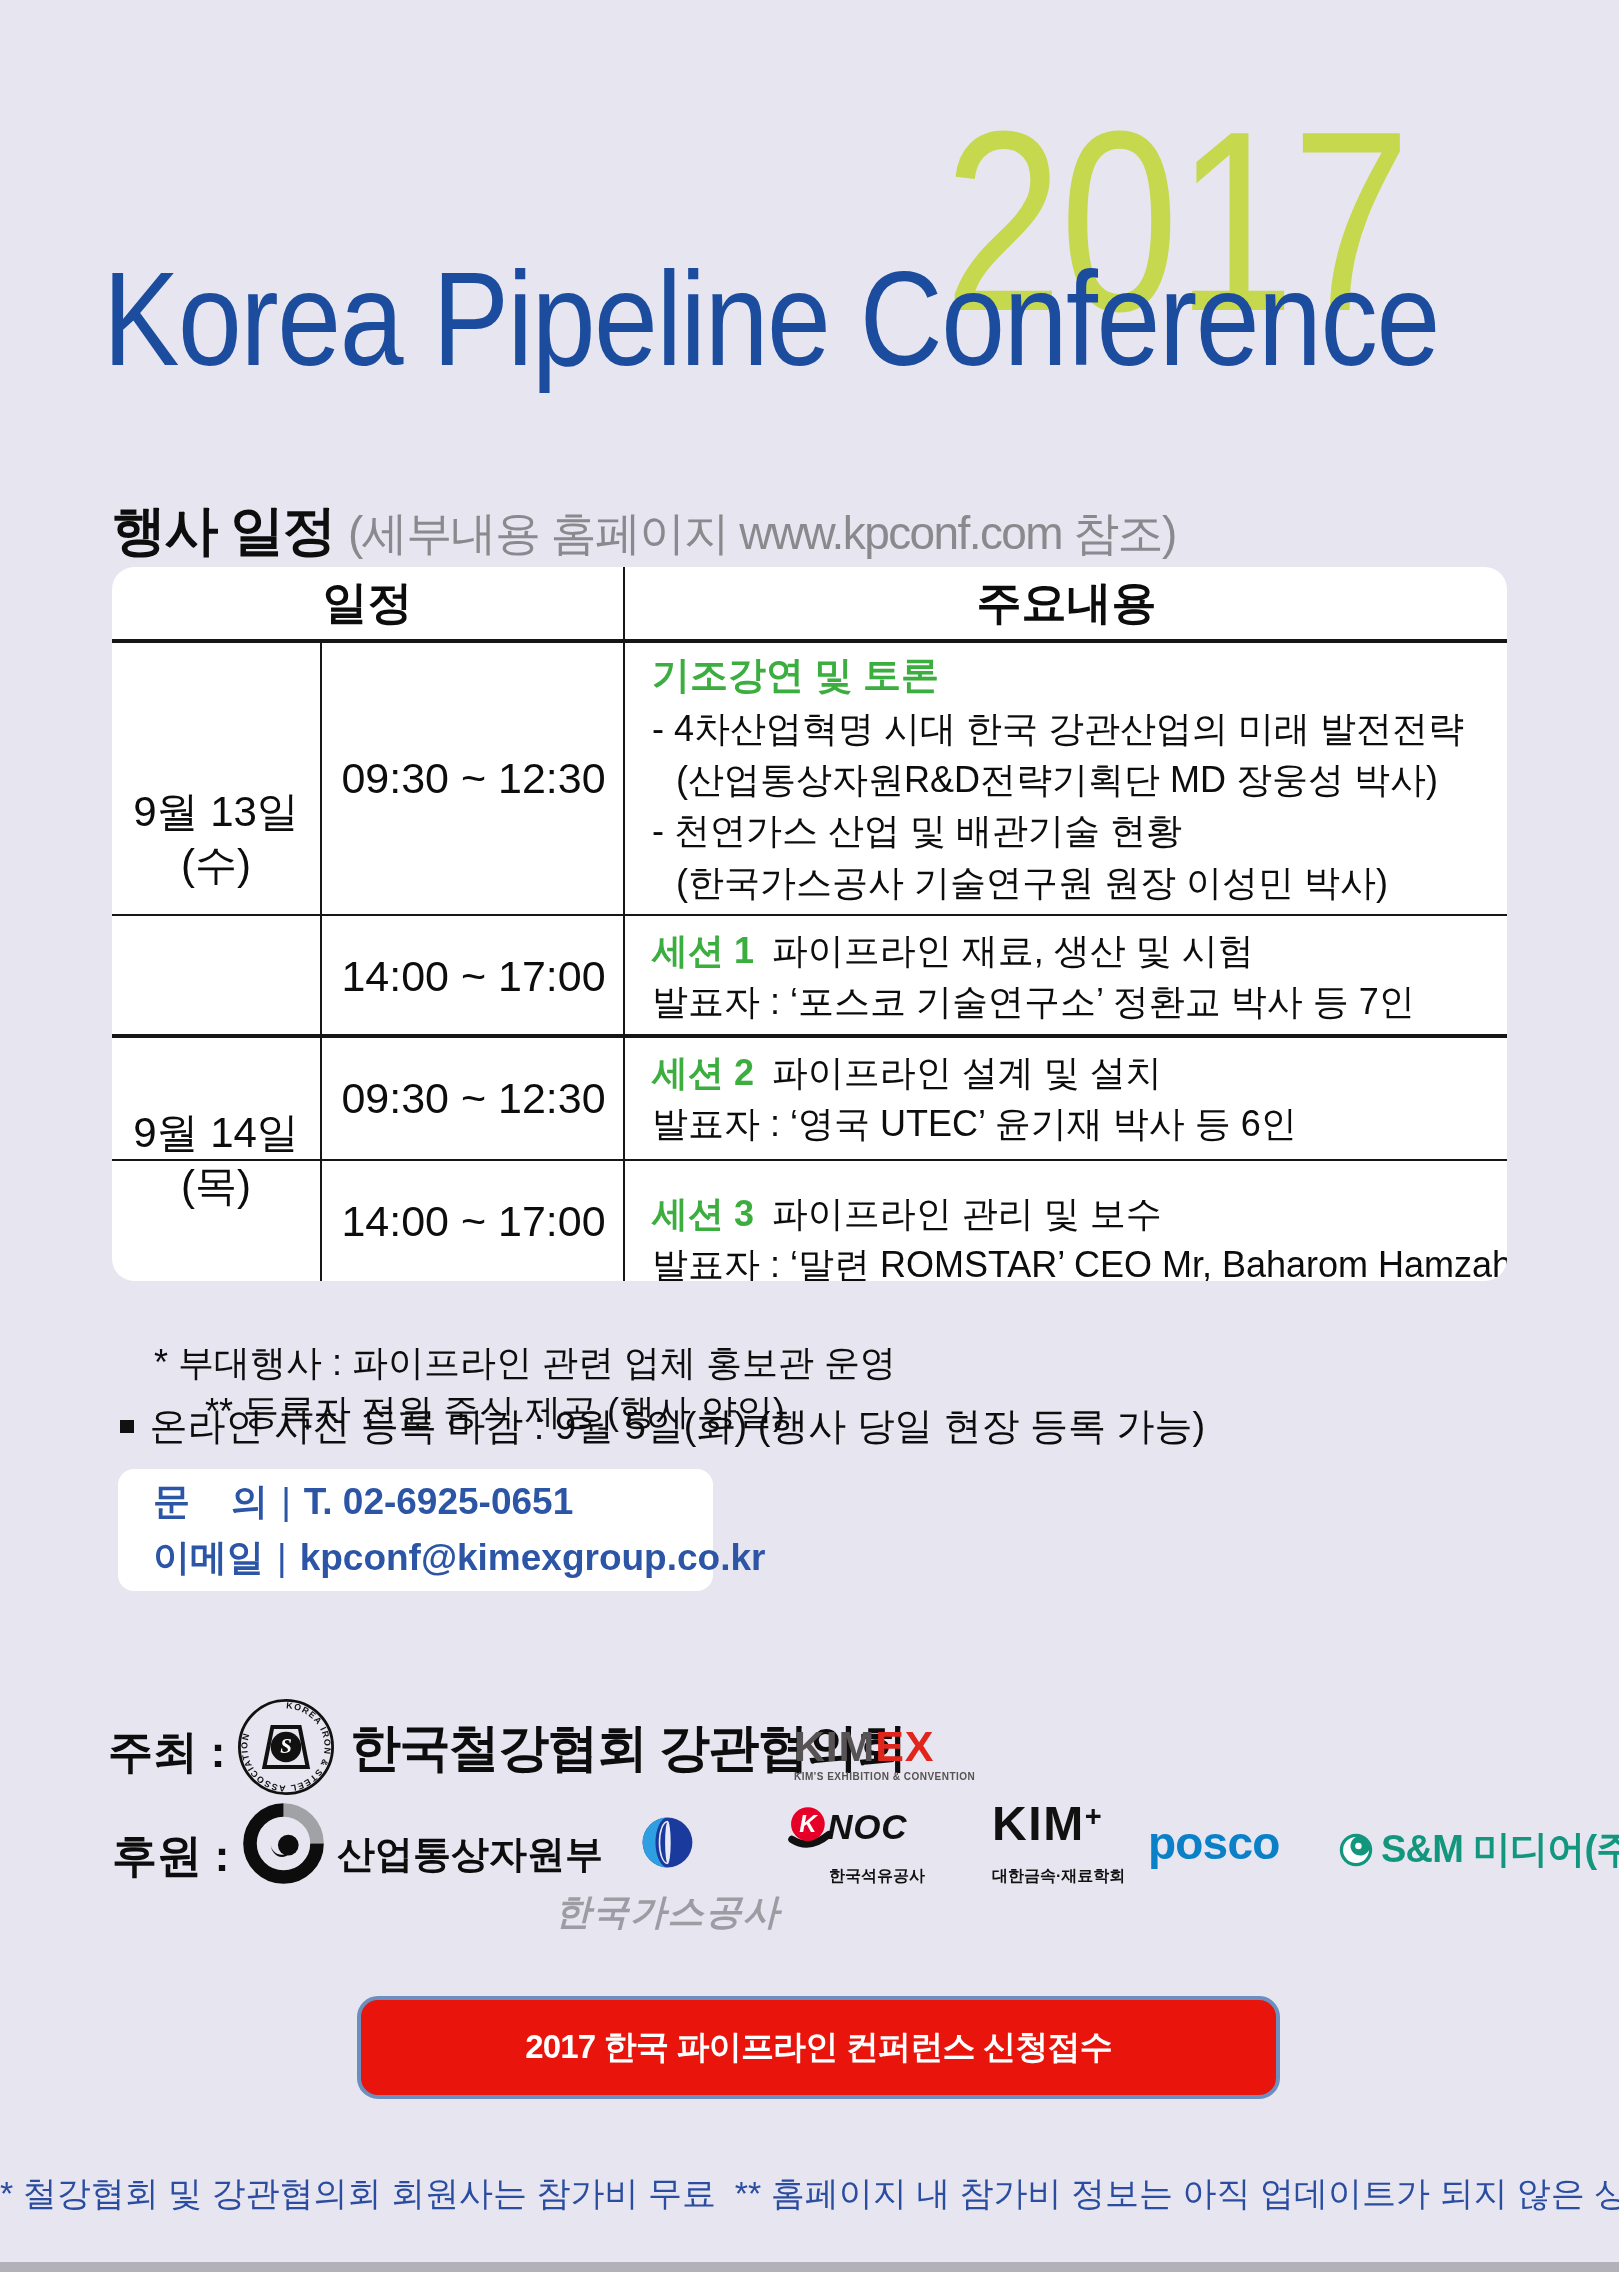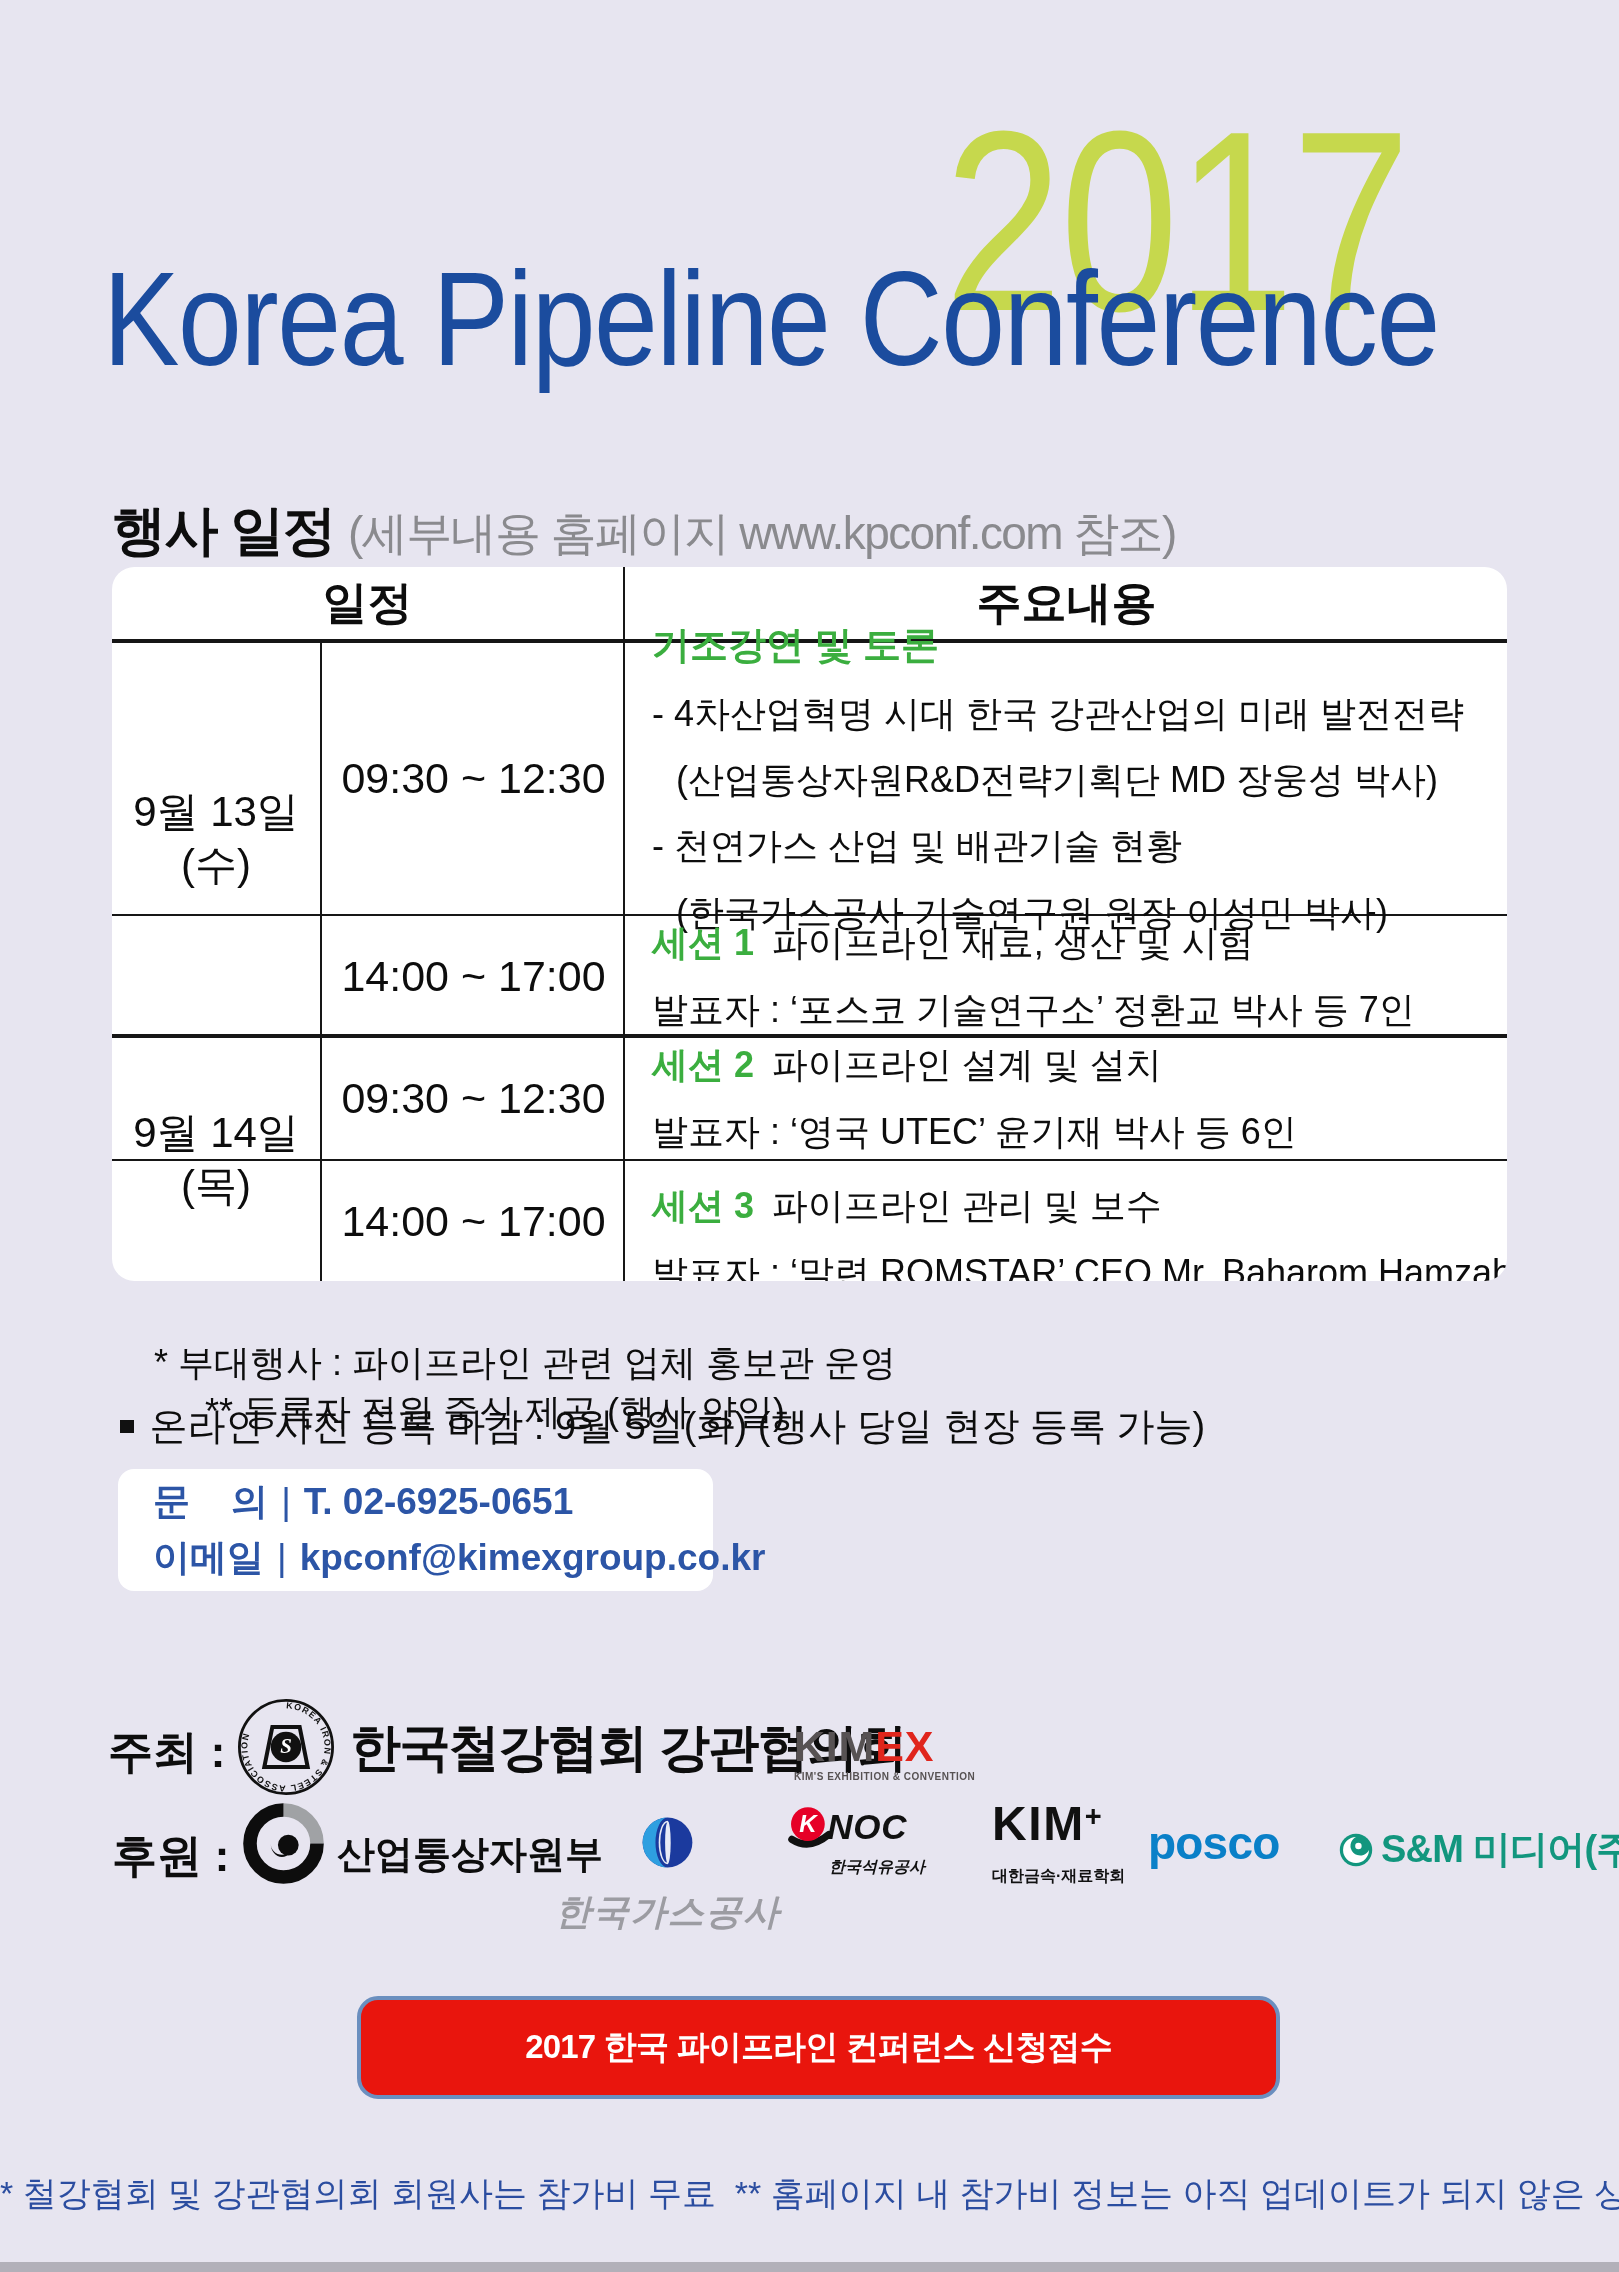--- a/index.html
+++ b/index.html
@@ -18,21 +18,21 @@
   .sched-head .h1-note{font-size:46px;color:#8a8a8e;letter-spacing:-1.6px;}
 
   
   .tbl{position:absolute;left:112px;top:567px;width:1395px;height:714px;background:#fff;border-radius:22.4px;overflow:hidden;}
   .tline{position:absolute;background:#161616;}
   .cell{position:absolute;display:flex;align-items:center;justify-content:center;text-align:center;color:#0d0d0d;}
   .hdr{font-size:45px;font-weight:bold;}
   .datec{flex-direction:column;font-size:42px;line-height:1.25;}
   .timec{font-size:43px;letter-spacing:0;}
   .contentc{position:absolute;display:flex;flex-direction:column;justify-content:center;align-items:flex-start;
-            text-align:left;padding-left:26px;box-sizing:border-box;font-size:36px;line-height:1.42;color:#0d0d0d;gap:15px;}
+            text-align:left;padding-left:26px;box-sizing:border-box;font-size:36px;line-height:1.42;color:#0d0d0d;}
   .green{color:#3bae3f;font-weight:bold;}
   .kv-heading{font-size:38px;}
   .indent{padding-left:24px;}
   .session-line .session{margin-right:17.6px;}
   .nowrap{white-space:nowrap;}
 
   
   .foot-notes{position:absolute;left:114px;top:1297px;font-size:36px;color:#0d0d0d;white-space:pre;}
   .foot-notes .gap2{margin-left:51px;}
   .reg-line{position:absolute;left:120px;top:1401px;display:flex;align-items:center;font-size:38px;color:#0d0d0d;white-space:pre;}
@@ -57,21 +57,21 @@
 
   
   .sponsors-label{position:absolute;left:112px;top:1826px;}
   .motie-logo{position:absolute;left:242px;top:1802px;}
   .motie-text{position:absolute;left:337px;top:1829px;font-size:38px;font-weight:bold;color:#0d0d0d;white-space:nowrap;}
   .kogas{position:absolute;left:555px;top:1816px;display:flex;align-items:center;gap:19px;flex-direction:column;}
   .kogas .txt{font-size:36px;font-weight:bold;font-style:italic;color:#9c9ca2;letter-spacing:1.6px;white-space:nowrap;}
   .knoc{position:absolute;left:787px;top:1804px;}
   .knoc .mark-row{display:flex;align-items:center;}
   .knoc .noc{font-size:35px;font-weight:bold;font-style:italic;color:#111;letter-spacing:0.8px;margin-left:-4.8px;}
-  .knoc .cap{font-size:16px;font-weight:bold;color:#111;margin-top:8px;margin-left:42px;white-space:nowrap;font-style:italic;}
+  .knoc .cap{font-size:16px;font-weight:bold;color:#111;margin-top:17px;margin-left:42px;white-space:nowrap;}
   .kimplus{position:absolute;left:992px;top:1800px;}
   .kimplus .big{font-size:48px;font-weight:bold;color:#111;letter-spacing:1.6px;line-height:1;}
   .kimplus .big sup{font-size:29px;vertical-align:14.4px;}
   .kimplus .cap{font-size:16px;font-weight:bold;color:#111;margin-top:18px;white-space:nowrap;}
   .posco{position:absolute;left:1148px;top:1816px;font-size:46px;font-weight:bold;color:#0a80c8;letter-spacing:-0.8px;}
   .snm{position:absolute;left:1339px;top:1824px;display:flex;align-items:center;gap:8px;}
   .snm .txt{font-size:38px;font-weight:bold;color:#12967e;letter-spacing:-0.8px;white-space:nowrap;}
 
   
   .cta{position:absolute;left:357px;top:1996px;width:923px;height:103px;background:#e9150d;

